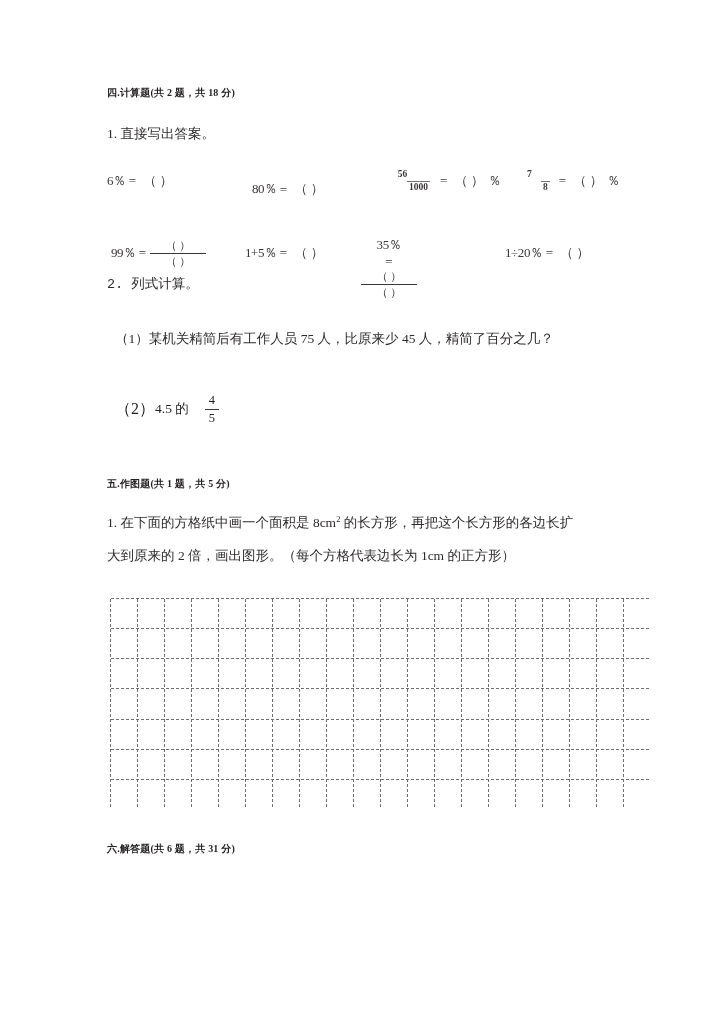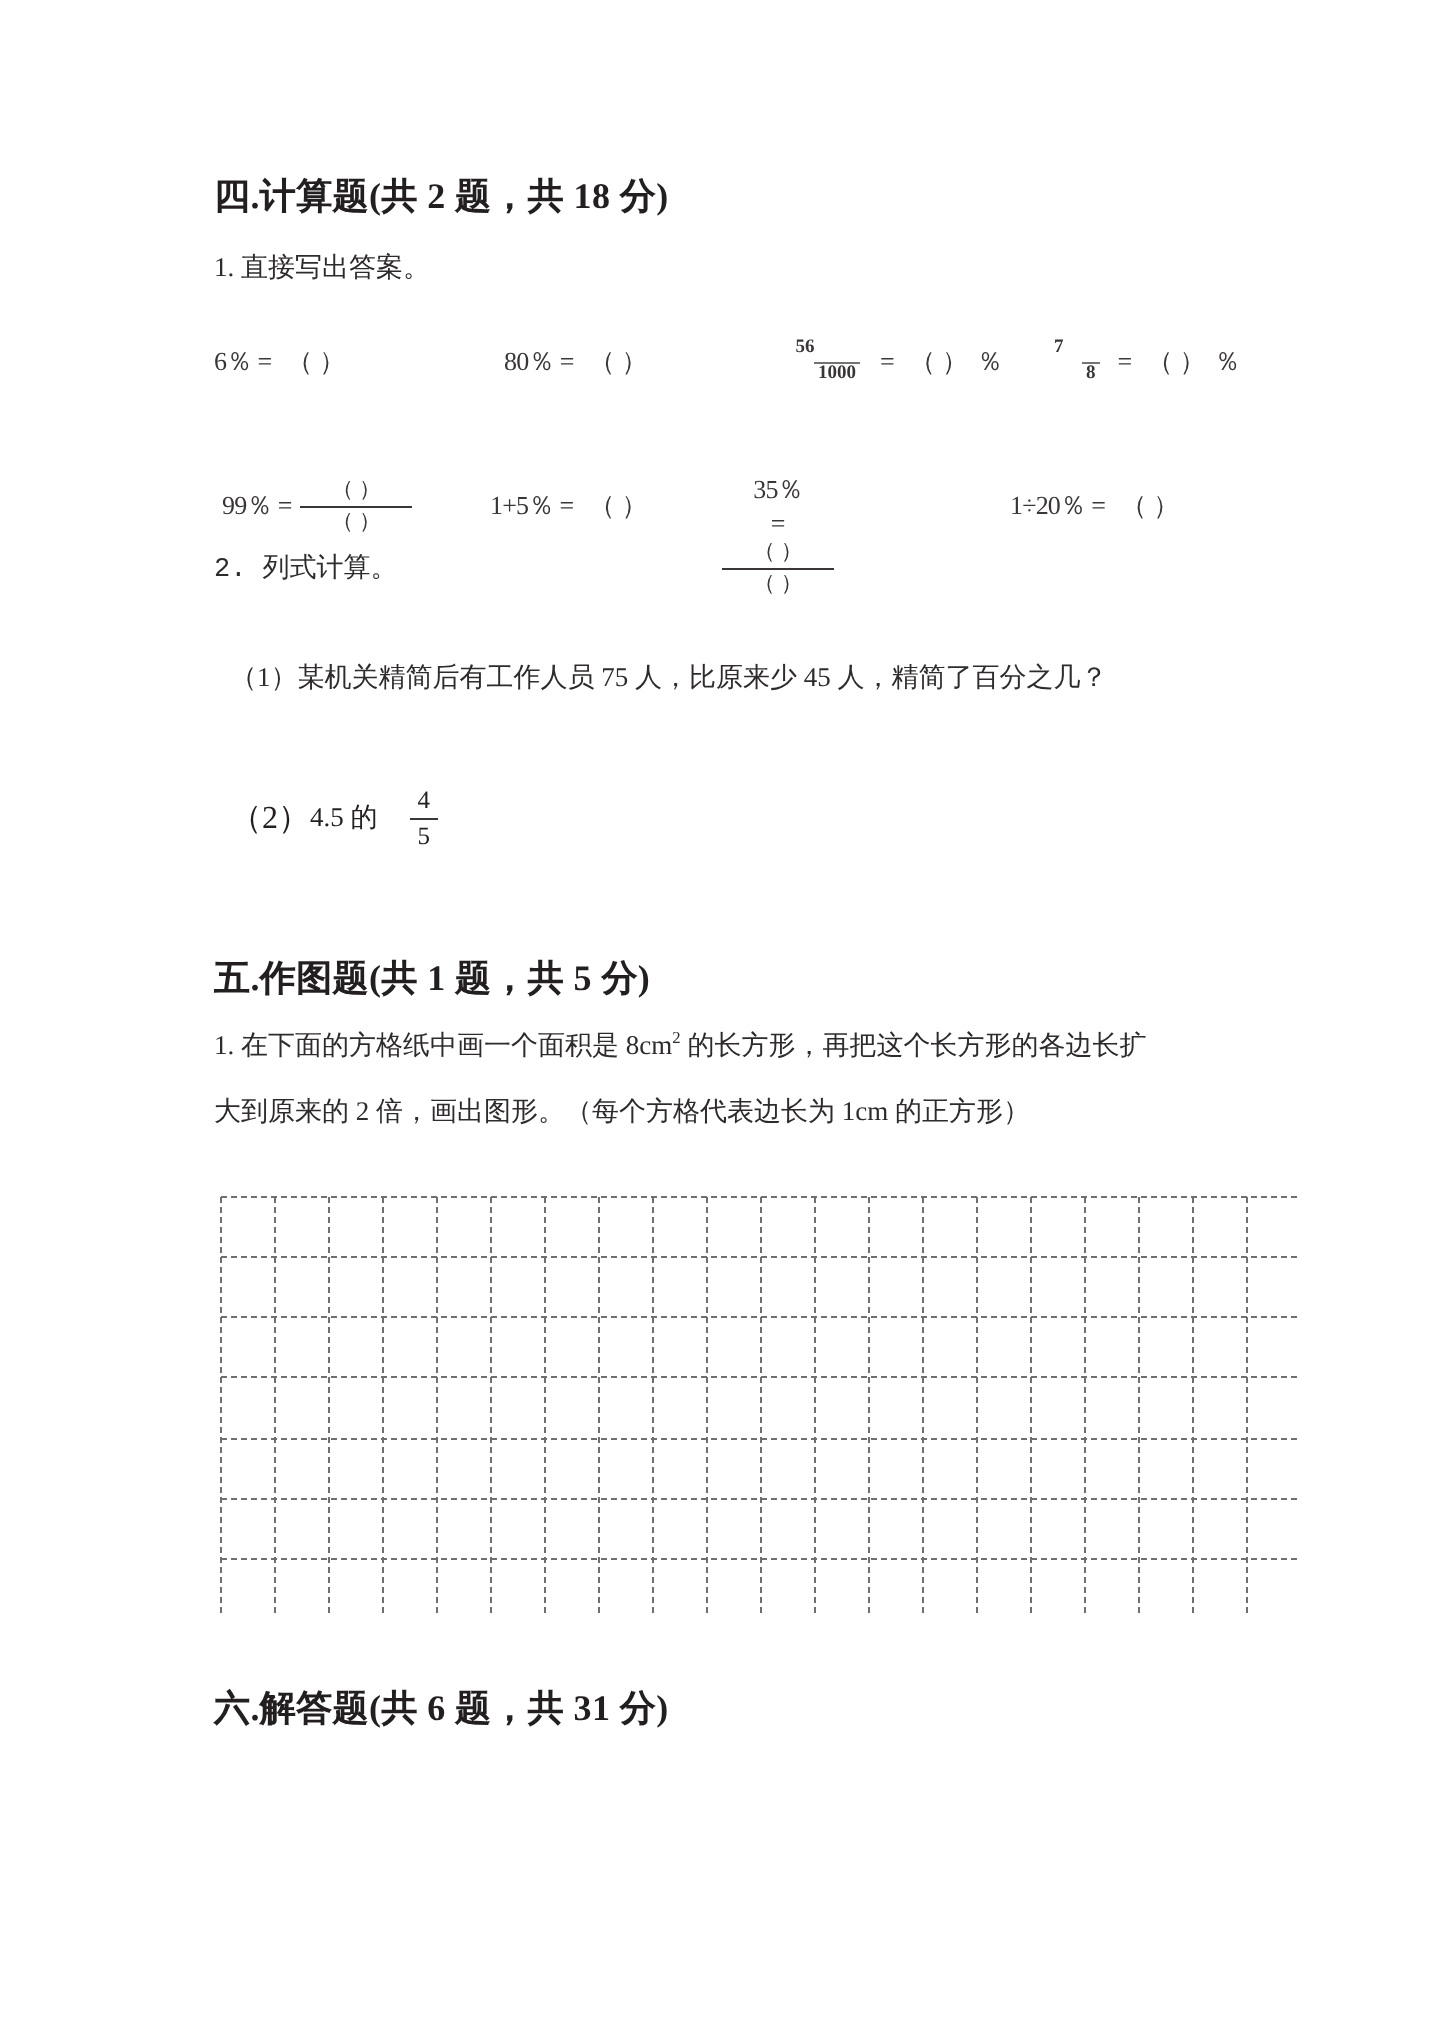--- a/index.html
+++ b/index.html
@@ -24,21 +24,21 @@
   }
   .content {
     position: absolute;
     left: 107px;
     top: 0;
     width: 546px;
   }
 
   .section-head {
     font-weight: bold;
-    font-size: 18px;
+    font-size: 10px;
     letter-spacing: 0.2px;
     white-space: nowrap;
   }
   .qline {
     font-size: 13.5px;
     color: #2f2b2c;
     white-space: nowrap;
   }
 
   
@@ -136,21 +136,21 @@
     <div class="qline" style="position:absolute; left:0; top:125px;">1. 直接写出答案。</div>
 
     <div class="exprow" style="position:absolute; left:0; top:164px; width:546px;">
 
       <div class="expr" style="left:0px;">
         <span class="tok pct">6％</span>
         <span class="tok eqs">=</span>
         <span class="tok blank-paren">（        ）</span>
       </div>
 
-      <div class="expr" style="left:145px;">
+      <div class="expr" style="left:145px;align-items:flex-end;">
         <span class="tok pct">80％</span>
         <span class="tok eqs">=</span>
         <span class="tok blank-paren">（        ）</span>
       </div>
 
       <div class="expr" style="left:265px;">
         <span class="frac">
           <span class="num">56</span>
           <span class="den">1000</span>
         </span>

